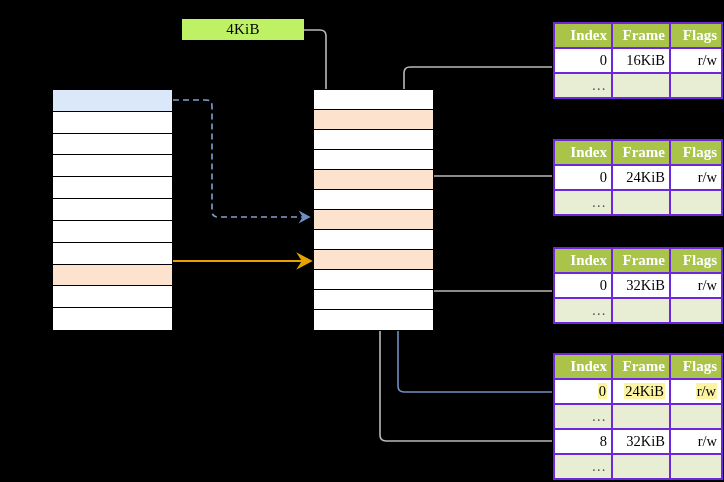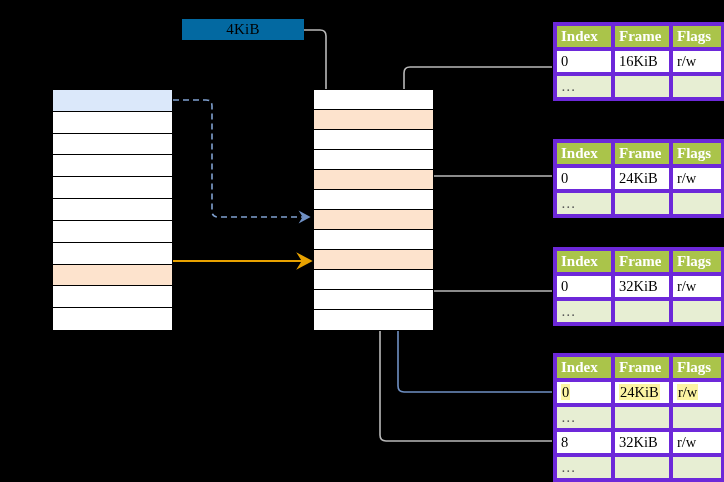--- a/index.html
+++ b/index.html
@@ -1,41 +1,41 @@
 <!DOCTYPE html>
 <html><head>
 <meta charset="utf-8">
 <style>
   html,body{margin:0;padding:0;background:#000;}
   body{width:724px;height:482px;overflow:hidden;font-family:"Liberation Serif",serif;}
   #stage{position:relative;width:724px;height:482px;background:#000;}
 
   
   .sizelabel{
-    position:absolute;background:#0369a1;color:#000;
+    position:absolute;background:#bef264;color:#000;
     font-family:"Liberation Serif",serif;font-size:15px;
     display:flex;align-items:center;justify-content:center;
     letter-spacing:.2px;
   }
 
   
   .memtable{position:absolute;border:1px solid #000;box-sizing:border-box;background:#fff;}
   .memrow{box-sizing:border-box;border-bottom:1px solid #000;background:#fff;}
   .memrow:last-child{border-bottom:none;}
   .memrow.blue{background:#dbe8fa;}
   .memrow.orange{background:#fde3cd;}
 
   
   .pt{position:absolute;border:1px solid #000;box-sizing:border-box;background:#fff;}
   .pt table{border-collapse:collapse;width:100%;table-layout:fixed;}
   .pt th,.pt td{
-    border:4px solid #6d28d9;
+    border:2px solid #6d28d9;
     font-family:"Liberation Serif",serif;
     padding:0 4px;height:25px;box-sizing:border-box;
-    font-size:14.5px;text-align:left;vertical-align:middle;color:#000;
+    font-size:14.5px;text-align:right;vertical-align:middle;color:#000;
     overflow:hidden;white-space:nowrap;
   }
   .pt th{background:#aac44a;color:#fff;font-weight:bold;font-size:15px;}
   .pt td.val{background:#fff;}
   .pt td.ell{background:#e7eed3;color:#555;letter-spacing:1px;}
   .pt td .hl{background:#fcf4a3;padding:0 1px;}
   .pt col.c-index{width:58px;}
   .pt col.c-frame{width:58px;}
   .pt col.c-flags{width:52px;}
 

